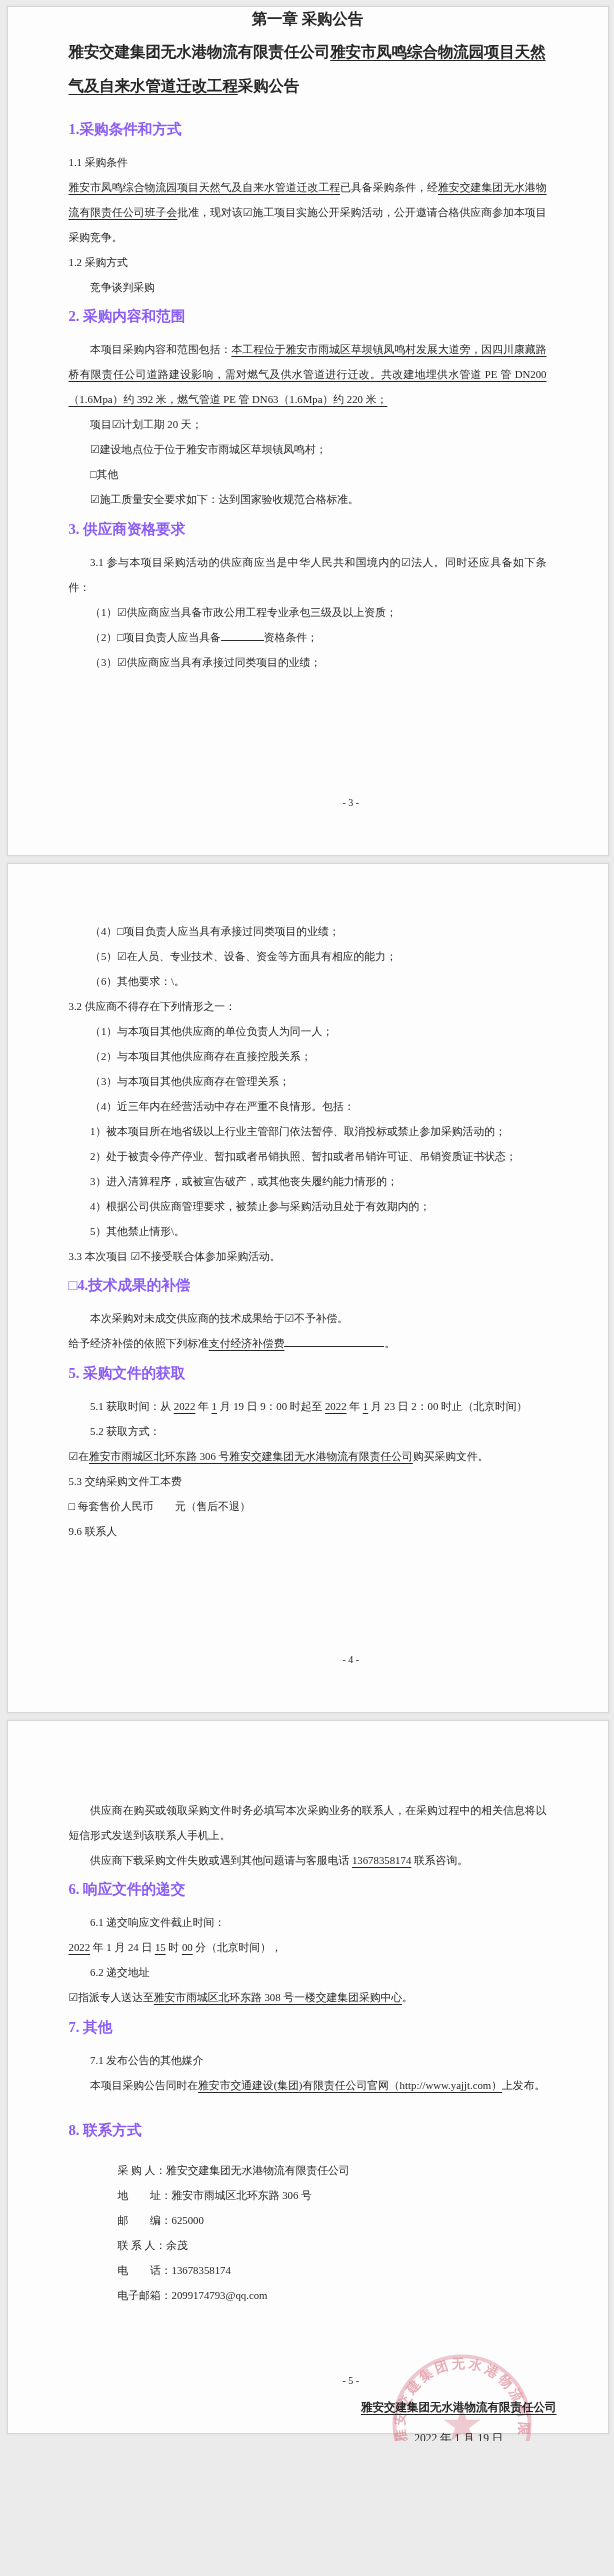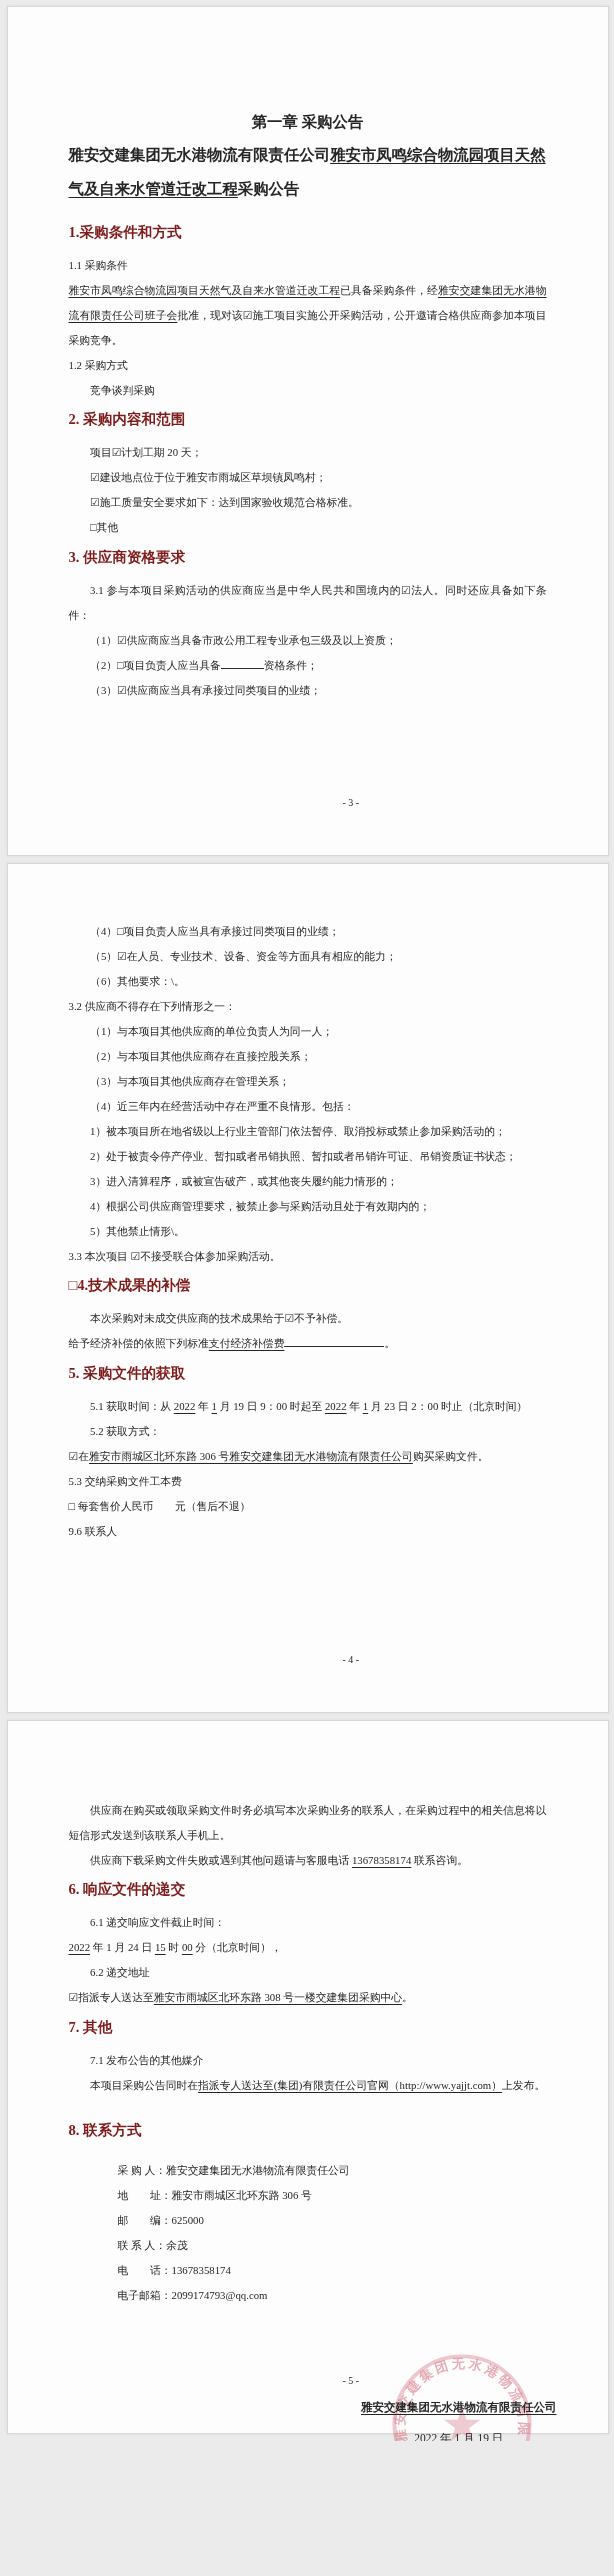--- a/index.html
+++ b/index.html
@@ -8,26 +8,26 @@
     font-family:"Liberation Serif","DejaVu Serif",serif;
     color:#262626;
   }
   .page{
     position:relative; box-sizing:border-box;
     width:602px; margin:6.1px auto 7px auto;
     background:#fdfdfd; border:0.8px solid #d7d7d7;
     box-shadow:0 0 3.1px rgba(0,0,0,.07);
     padding:0 61px;
   }
-  .page1{height:850px; padding-top:103px;}
+  .page1{height:850px; }
   .page2{height:850px; padding-top:55px;}
   .page3{height:714px; padding-top:77px;}
   .t{font-size:10.8px; line-height:25px; margin:0; text-align:justify;}
   .ind{text-indent:2em;}
-  .h2{font-size:14.6px; font-weight:bold; line-height:29px; margin:2.3px 0 6.1px 0; color:#7f1d1d;}
+  .h2{font-size:14.6px; font-weight:bold; line-height:29px; margin:2.3px 0 6.1px 0; color:#8b5cf6;}
   .title1{font-size:15.4px; font-weight:bold; text-align:center; line-height:23px; margin:0;}
   .title2{font-size:15.4px; font-weight:bold; text-align:left; line-height:34px; margin:4.6px 0 0 0;}
   .u{text-decoration:underline; text-underline-offset:3.1px; text-decoration-thickness:0.8px;}
   .blank{display:inline-block; border-bottom:0.8px solid #2b2b2b; height:1em; vertical-align:baseline;}
   .pageno{position:absolute; bottom:45px; left:50%; transform:translateX(35px);
     font-size:10px; line-height:15.4px;}
   .contacts{margin-top:12.3px; padding-left:49px;}
   .signature{position:absolute; right:51px; top:670px; text-align:center; z-index:2;}
   .signature .co{font-size:11.5px; font-weight:bold; line-height:32px;}
   .signature .dt{font-size:11.5px; line-height:31px;}
@@ -39,24 +39,25 @@
 
 <div class="page page1">
   <p class="title1">第一章  采购公告</p>
   <p class="title2"><span>雅安交建集团无水港物流有限责任公司</span><span class="u">雅安市凤鸣综合物流园项目天然气及自来水管道迁改工程</span><span>采购公告</span></p>
   <p class="h2" style="margin-top:12.3px;">1.采购条件和方式</p>
   <p class="t">1.1  采购条件</p>
   <p class="t"><span class="u">雅安市凤鸣综合物流园项目天然气及自来水管道迁改工程</span><span>已具备采购条件，经</span><span class="u">雅安交建集团无水港物流有限责任公司班子会</span><span>批准，现对该☑施工项目实施公开采购活动，公开邀请合格供应商参加本项目采购竞争。</span></p>
   <p class="t">1.2 采购方式</p>
   <p class="t ind">竞争谈判采购</p>
   <p class="h2">2. 采购内容和范围</p>
+  <p class="t ind"><span>本项目采购内容和范围包括：</span><span class="u">本工程位于雅安市雨城区草坝镇凤鸣村发展大道旁，因四川康藏路桥有限责任公司道路建设影响，需对燃气及供水管道进行迁改。共改建地埋供水管道 PE 管 DN200（1.6Mpa）约 392 米，燃气管道 PE 管 DN63（1.6Mpa）约 220 米；</span></p>
   <p class="t ind">项目☑计划工期 20 天；</p>
   <p class="t ind">☑建设地点位于位于雅安市雨城区草坝镇凤鸣村；</p>
+  <p class="t ind">□其他</p>
   <p class="t ind">☑施工质量安全要求如下：达到国家验收规范合格标准。</p>
-  <p class="t ind">□其他</p>
   <p class="h2">3.  供应商资格要求</p>
   <p class="t ind">3.1 参与本项目采购活动的供应商应当是中华人民共和国境内的☑法人。同时还应具备如下条件：</p>
   <p class="t ind">（1）☑供应商应当具备市政公用工程专业承包三级及以上资质；</p>
   <p class="t ind"><span>（2）□项目负责人应当具备</span><span class="blank" style="width: 43px;"></span><span>资格条件；</span></p>
   <p class="t ind">（3）☑供应商应当具有承接过同类项目的业绩；</p>
   <div class="pageno">- 3 -</div>
 </div>
 
 <div class="page page2">
   <p class="t ind">（4）□项目负责人应当具有承接过同类项目的业绩；</p>
@@ -89,21 +90,21 @@
 <div class="page page3">
   <p class="t ind">供应商在购买或领取采购文件时务必填写本次采购业务的联系人，在采购过程中的相关信息将以短信形式发送到该联系人手机上。</p>
   <p class="t ind"><span>供应商下载采购文件失败或遇到其他问题请与客服电话 </span><span class="u">13678358174</span><span> 联系咨询。</span></p>
   <p class="h2">6. 响应文件的递交</p>
   <p class="t ind">6.1 递交响应文件截止时间：</p>
   <p class="t"><span class="u">2022</span><span> 年 1 月 24 日 </span><span class="u">15</span><span> 时 </span><span class="u">00</span><span> 分（北京时间），</span></p>
   <p class="t ind">6.2 递交地址</p>
   <p class="t"><span>☑指派专人送达至</span><span class="u">雅安市雨城区北环东路 308 号一楼交建集团采购中心</span><span>。</span></p>
   <p class="h2">7. 其他</p>
   <p class="t ind">7.1 发布公告的其他媒介</p>
-  <p class="t ind"><span>本项目采购公告同时在</span><span class="u">指派专人送达至(集团)有限责任公司官网（http://www.yajjt.com）</span><span>上发布。</span></p>
+  <p class="t ind"><span>本项目采购公告同时在</span><span class="u">雅安市交通建设(集团)有限责任公司官网（http://www.yajjt.com）</span><span>上发布。</span></p>
   <p class="h2" style="margin-top:18.4px;">8. 联系方式</p>
   <div class="contacts">
     <p class="t">采 购 人：雅安交建集团无水港物流有限责任公司</p>
     <p class="t">地　　址：雅安市雨城区北环东路 306 号</p>
     <p class="t">邮　　编：625000</p>
     <p class="t">联 系 人：余茂</p>
     <p class="t">电　　话：13678358174</p>
     <p class="t">电子邮箱：2099174793@qq.com</p>
   </div>
 

